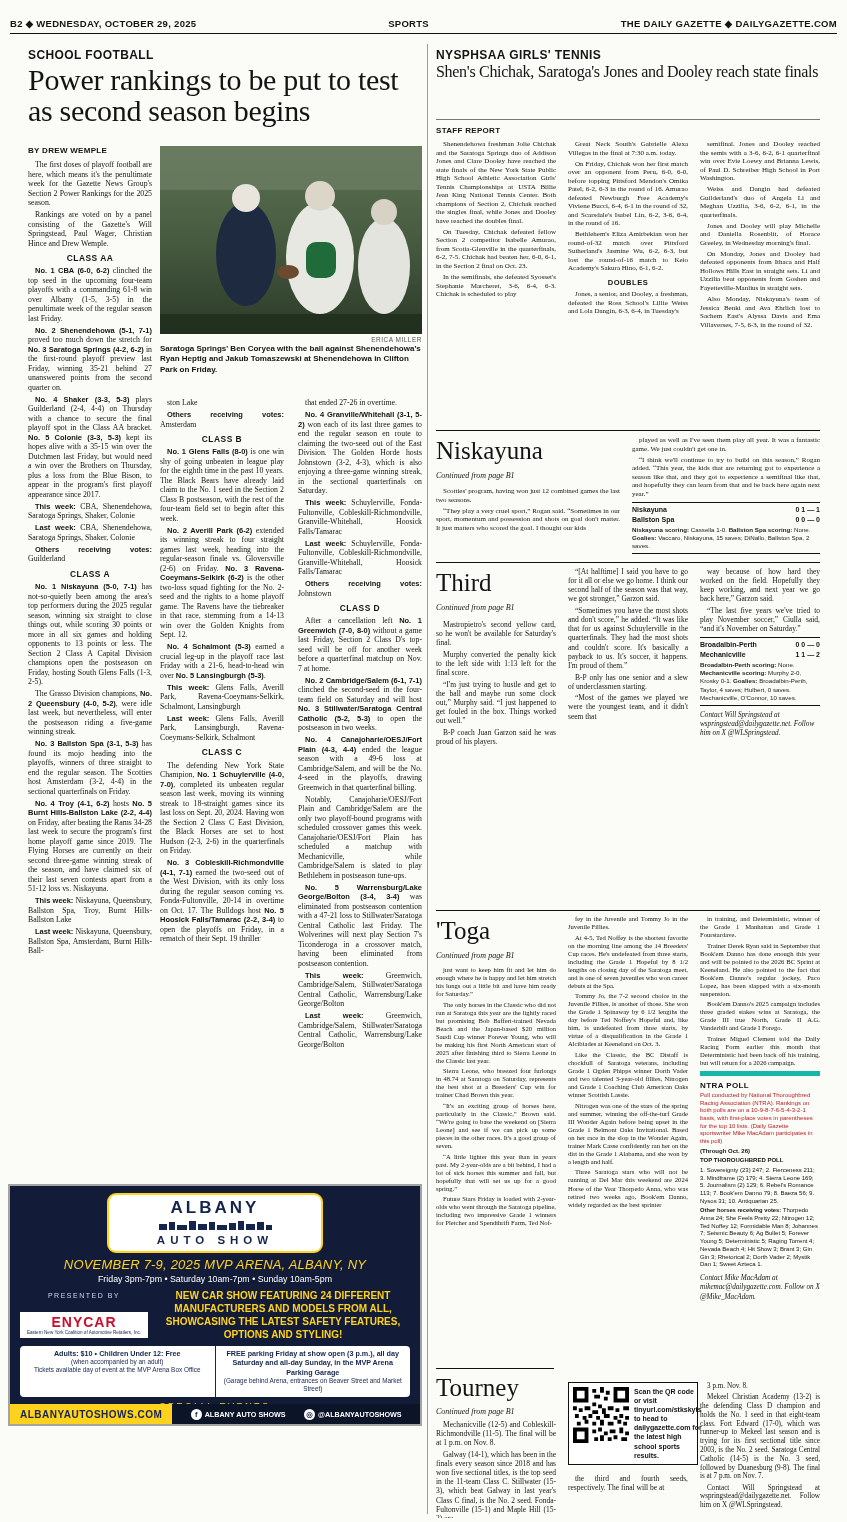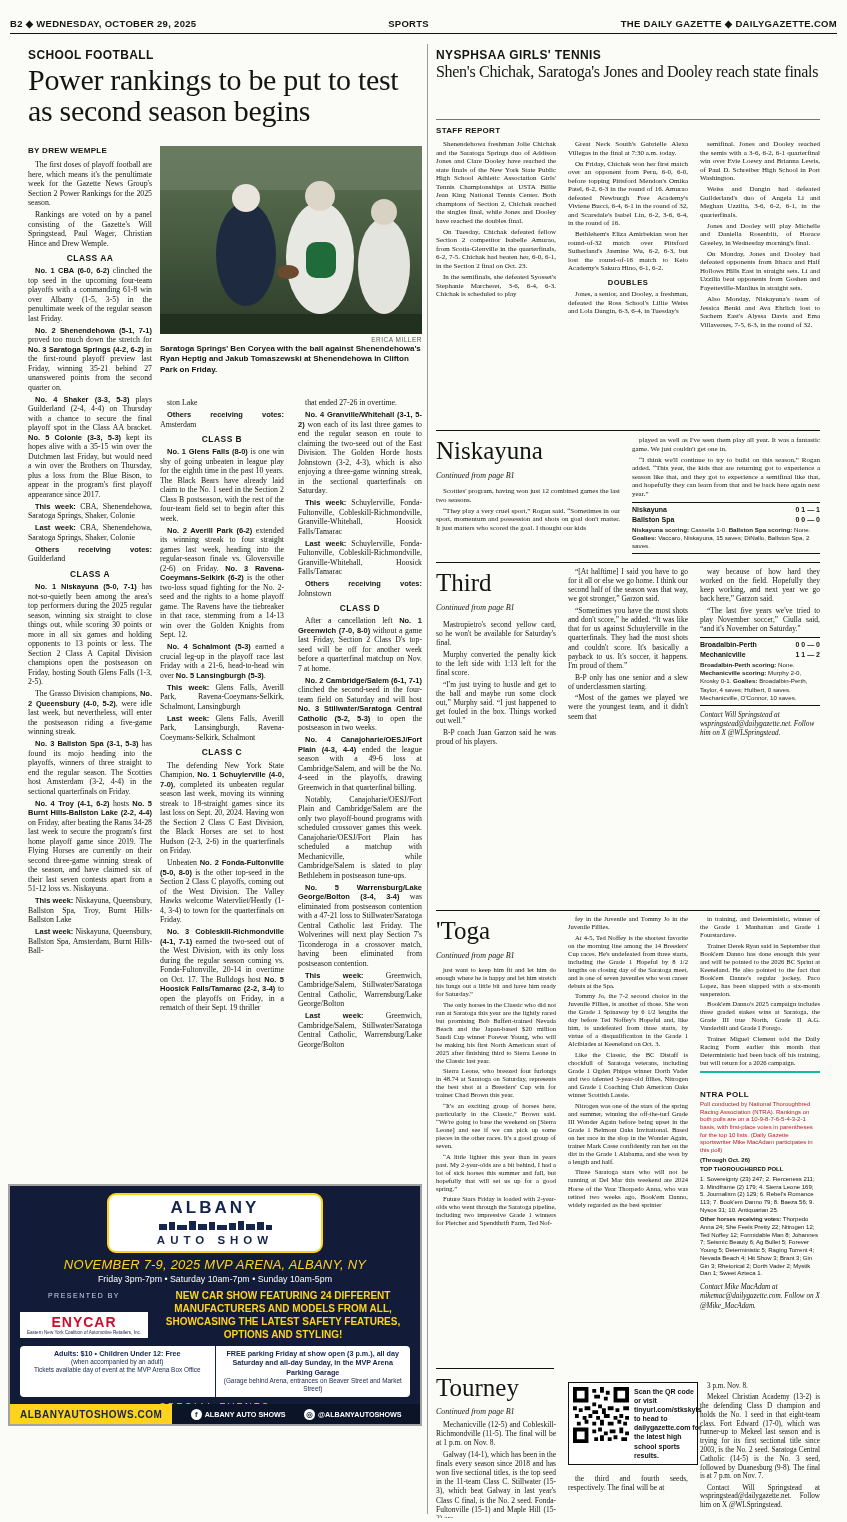--- a/index.html
+++ b/index.html
@@ -30,21 +30,21 @@
   
   .cont-title{font-size:25px;font-weight:normal}
   .cont-sub{font-style:italic;font-size:8px;margin-top:3px}
   .contact{font-style:italic;font-size:7.2px;line-height:1.3;margin-top:5px;text-align:left;text-indent:0}
   
   .boxscore{border-top:1px solid #111;border-bottom:1px solid #111;padding:2px 0 3px;font-family:"Liberation Sans",sans-serif;margin-top:4px}
   .boxscore .row{display:flex;justify-content:space-between;font-weight:bold;font-size:7px;line-height:1.35}
   .boxscore .notes{margin-top:2px;font-size:6.2px;line-height:1.3;color:#222}
   .boxscore .notes p{text-indent:0;text-align:left;margin:0}
   
-  .ntra{border-top:2px solid #14b8a6;margin-top:4px;padding-top:17px;font-family:"Liberation Sans",sans-serif}
+  .ntra{border-top:5px solid #14b8a6;margin-top:4px;padding-top:5px;font-family:"Liberation Sans",sans-serif}
   .ntra-head{font-weight:bold;font-size:8px;letter-spacing:.4px;margin-bottom:2px}
   .ntra p{text-indent:0;text-align:left;line-height:1.28;margin:0 0 2px;font-size:6px}
   .ntra-red{color:#b51f24}
   .ntra-b{font-weight:bold}
   .ntra .col p{font-size:6px}
   
   .qrbox{display:flex;gap:5px;border:1px solid #111;padding:4px;background:#fff}
   .qrtxt{font-family:"Liberation Sans",sans-serif;font-size:7px;line-height:1.3;font-weight:bold}
   .qrtxt p{text-indent:0;text-align:left;margin:0}
   
@@ -143,21 +143,20 @@
         <p>ston Lake</p>
         <p><b>Others receiving votes:</b> Amsterdam</p>
         <p class="subhead">CLASS B</p>
         <p><b>No. 1 Glens Falls (8-0)</b> is one win shy of going unbeaten in league play for the eighth time in the past 10 years. The Black Bears have already laid claim to the No. 1 seed in the Section 2 Class B postseason, with the rest of the four-team field set to begin after this week.</p>
         <p><b>No. 2 Averill Park (6-2)</b> extended its winning streak to four straight games last week, heading into the regular-season finale vs. Gloversville (2-6) on Friday. <b>No. 3 Ravena-Coeymans-Selkirk (6-2)</b> is the other two-loss squad fighting for the No. 2-seed and the rights to a home playoff game. The Ravens have the tiebreaker in that race, stemming from a 14-13 win over the Golden Knights from Sept. 12.</p>
         <p><b>No. 4 Schalmont (5-3)</b> earned a crucial leg-up in the playoff race last Friday with a 21-6, head-to-head win over <b>No. 5 Lansingburgh (5-3)</b>.</p>
         <p><b>This week:</b> Glens Falls, Averill Park, Ravena-Coeymans-Selkirk, Schalmont, Lansingburgh</p>
         <p><b>Last week:</b> Glens Falls, Averill Park, Lansingburgh, Ravena-Coeymans-Selkirk, Schalmont</p>
         <p class="subhead">CLASS C</p>
         <p>The defending New York State Champion, <b>No. 1 Schuylerville (4-0, 7-0)</b>, completed its unbeaten regular season last week, moving its winning streak to 18-straight games since its last loss on Sept. 20, 2024. Having won the Section 2 Class C East Division, the Black Horses are set to host Hudson (2-3, 2-6) in the quarterfinals on Friday.</p>
-        <p>Unbeaten <b>No. 2 Fonda-Fultonville (5-0, 8-0)</b> is the other top-seed in the Section 2 Class C playoffs, coming out of the West Division. The Valley Hawks welcome Watervliet/Heatly (1-4, 3-4) to town for the quarterfinals on Friday.</p>
         <p><b>No. 3 Cobleskill-Richmondville (4-1, 7-1)</b> earned the two-seed out of the West Division, with its only loss during the regular season coming vs. Fonda-Fultonville, 20-14 in overtime on Oct. 17. The Bulldogs host <b>No. 5 Hoosick Falls/Tamarac (2-2, 3-4)</b> to open the playoffs on Friday, in a rematch of their Sept. 19 thriller</p>
       </div>
     <div class="abs col fbcol" style="left:298px;top:398px;width:124px;height:774px;overflow:hidden">
         <p>that ended 27-26 in overtime.</p>
         <p><b>No. 4 Granville/Whitehall (3-1, 5-2)</b> won each of its last three games to end the regular season en route to claiming the two-seed out of the East Division. The Golden Horde hosts Johnstown (3-2, 4-3), which is also enjoying a three-game winning streak, in the sectional quarterfinals on Saturday.</p>
         <p><b>This week:</b> Schuylerville, Fonda-Fultonville, Cobleskill-Richmondville, Granville-Whitehall, Hoosick Falls/Tamarac</p>
         <p><b>Last week:</b> Schuylerville, Fonda-Fultonville, Cobleskill-Richmondville, Granville-Whitehall, Hoosick Falls/Tamarac</p>
         <p><b>Others receiving votes:</b> Johnstown</p>
         <p class="subhead">CLASS D</p>
         <p>After a cancellation left <b>No. 1 Greenwich (7-0, 8-0)</b> without a game last Friday, Section 2 Class D's top-seed will be off for another week before a quarterfinal matchup on Nov. 7 at home.</p>

